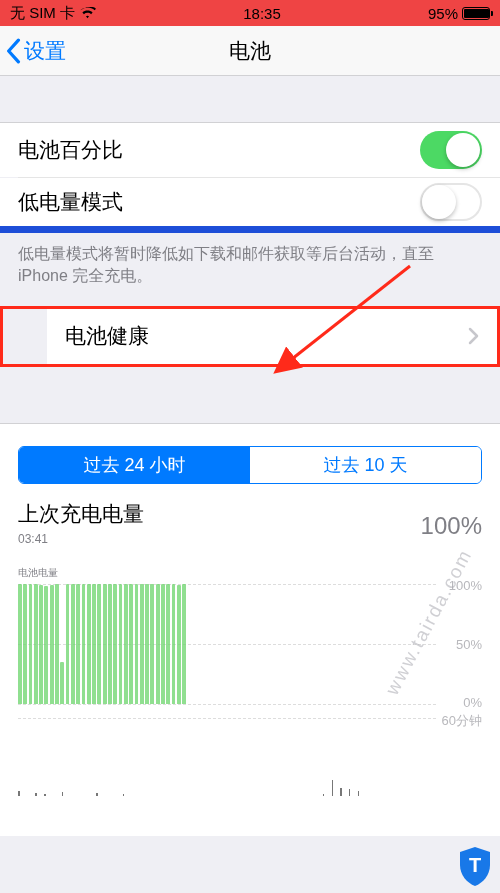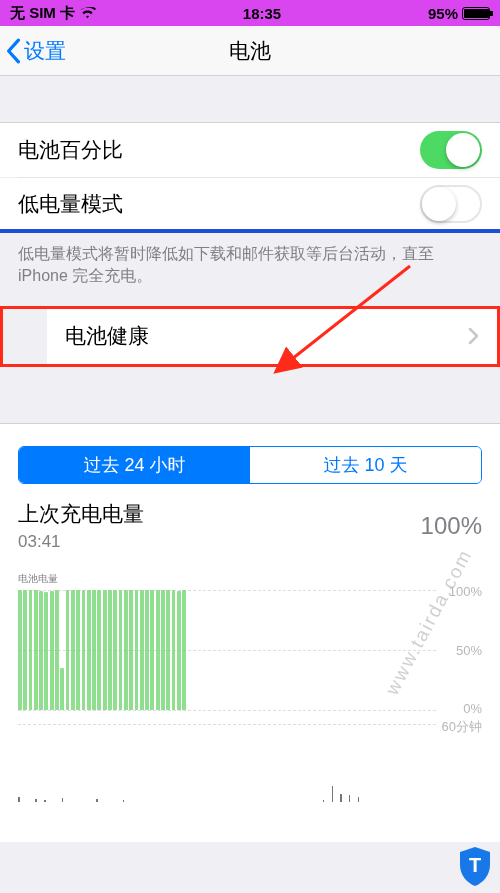--- a/index.html
+++ b/index.html
@@ -1,37 +1,37 @@
 <!DOCTYPE html>
 <html><head>
   <meta charset="utf-8">
   <style>
     * { margin: 0; padding: 0; box-sizing: border-box; -webkit-font-smoothing: antialiased; }
     body { width: 500px; height: 893px; background: #efeff4; font-family: -apple-system, "PingFang SC", sans-serif; position: relative; overflow: hidden; }
 
-    .status-bar { height: 26px; display: flex; align-items: center; justify-content: space-between; padding: 0 10px; font-size: 15px; font-weight: 700; background: #d946ef; }
+    .status-bar { height: 26px; display: flex; align-items: center; justify-content: space-between; padding: 0 10px; font-size: 15px; font-weight: 400; background: #ef4444; }
     .status-left { display: flex; align-items: center; gap: 4px; }
     .status-right { display: flex; align-items: center; gap: 4px; }
     .wifi { width: 17px; height: 12px; }
     .bat-body { width: 28px; height: 13px; border: 1.5px solid #000; border-radius: 3px; position: relative; display: inline-block; }
     .bat-fill { position: absolute; top: 1px; left: 1px; bottom: 1px; width: 95%; background: #000; border-radius: 1px; }
     .bat-tip { position: absolute; right: -4px; top: 3px; width: 2.5px; height: 5px; background: #000; border-radius: 0 1px 1px 0; }
 
     .nav-bar { height: 50px; background: #f8f8f8; border-bottom: 1px solid #d1d1d4; display: flex; align-items: center; justify-content: center; position: relative; }
     .nav-back { position: absolute; left: 5px; display: flex; align-items: center; color: #007aff; font-size: 21px; font-weight: 400; }
     .nav-chevron { width: 16px; height: 26px; margin-right: 3px; }
     .nav-title { font-size: 21px; font-weight: 400; color: #000; }
 
     .spacer-top { height: 46px; }
 
     .cell { background: #fff; min-height: 55px; display: flex; align-items: center; padding: 0 18px; font-size: 21px; color: #000; position: relative; }
     .sep { border-top: 1px solid #e5e5e5; }
     .sep-ins { margin-left: 18px; }
     .grp-border-t { border-top: 1px solid #d1d1d4; }
-    .grp-border-b { border-bottom: 4px solid #1d4ed8; text-align: center; }
+    .grp-border-b { border-bottom: 7px solid #1d4ed8; text-align: center; }
 
     .toggle { width: 62px; height: 38px; border-radius: 19px; position: relative; margin-left: auto; }
     .toggle .knob { width: 34px; height: 34px; background: #fff; border-radius: 50%; position: absolute; top: 2px; box-shadow: 0 2px 4px rgba(0,0,0,0.25); }
     .toggle.on { background: #4cd964; }
     .toggle.on .knob { right: 2px; }
     .toggle.off { background: #fff; border: 2px solid #e5e5e5; }
     .toggle.off .knob { left: 0; top: 0; width: 34px; height: 34px; }
 
     .footer-note { padding: 10px 18px 18px; font-size: 16px; color: #7f7f85; line-height: 1.4; }
 
@@ -40,21 +40,21 @@
     .arrow { position: absolute; top: 260px; left: 260px; pointer-events: none; }
 
     .seg-wrap { padding: 22px 18px 10px; }
     .seg { display: flex; border: 1px solid #007aff; border-radius: 6px; overflow: hidden; height: 38px; }
     .seg-btn { flex: 1; display: flex; align-items: center; justify-content: center; font-size: 18px; }
     .seg-btn.active { background: #007aff; color: #fff; }
     .seg-btn.inactive { background: #fff; color: #007aff; }
 
     .charge-block { padding: 6px 18px 2px; display: flex; align-items: flex-start; }
     .charge-title { font-size: 21px; font-weight: 400; color: #000; }
-    .charge-time { font-size: 17px; color: #7f7f85; margin-top: 4px; }
+    .charge-time { font-size: 12px; color: #7f7f85; margin-top: 4px; }
     .charge-pct { margin-left: auto; font-size: 24px; color: #7f7f85; margin-top: 12px; }
 
     .chart-section { padding: 18px 18px 0; }
     .chart-label { font-size: 10px; color: #7f7f85; margin-bottom: 4px; }
     .chart-box { height: 120px; position: relative; }
     .chart-grid { position: absolute; left: 0; right: 46px; top: 0; bottom: 0; }
     .chart-bars { position: absolute; left: 0; right: 46px; bottom: 0; display: flex; align-items: flex-end; height: 100%; gap: 1.5px; }
     .bar { width: 3.8px; height: 100%; background: #6bd46b; opacity: 0.75; border-radius: 1px 1px 0 0; }
     .yl { position: absolute; right: 0; font-size: 13px; color: #b8b8bc; text-align: right; white-space: nowrap; }
 

